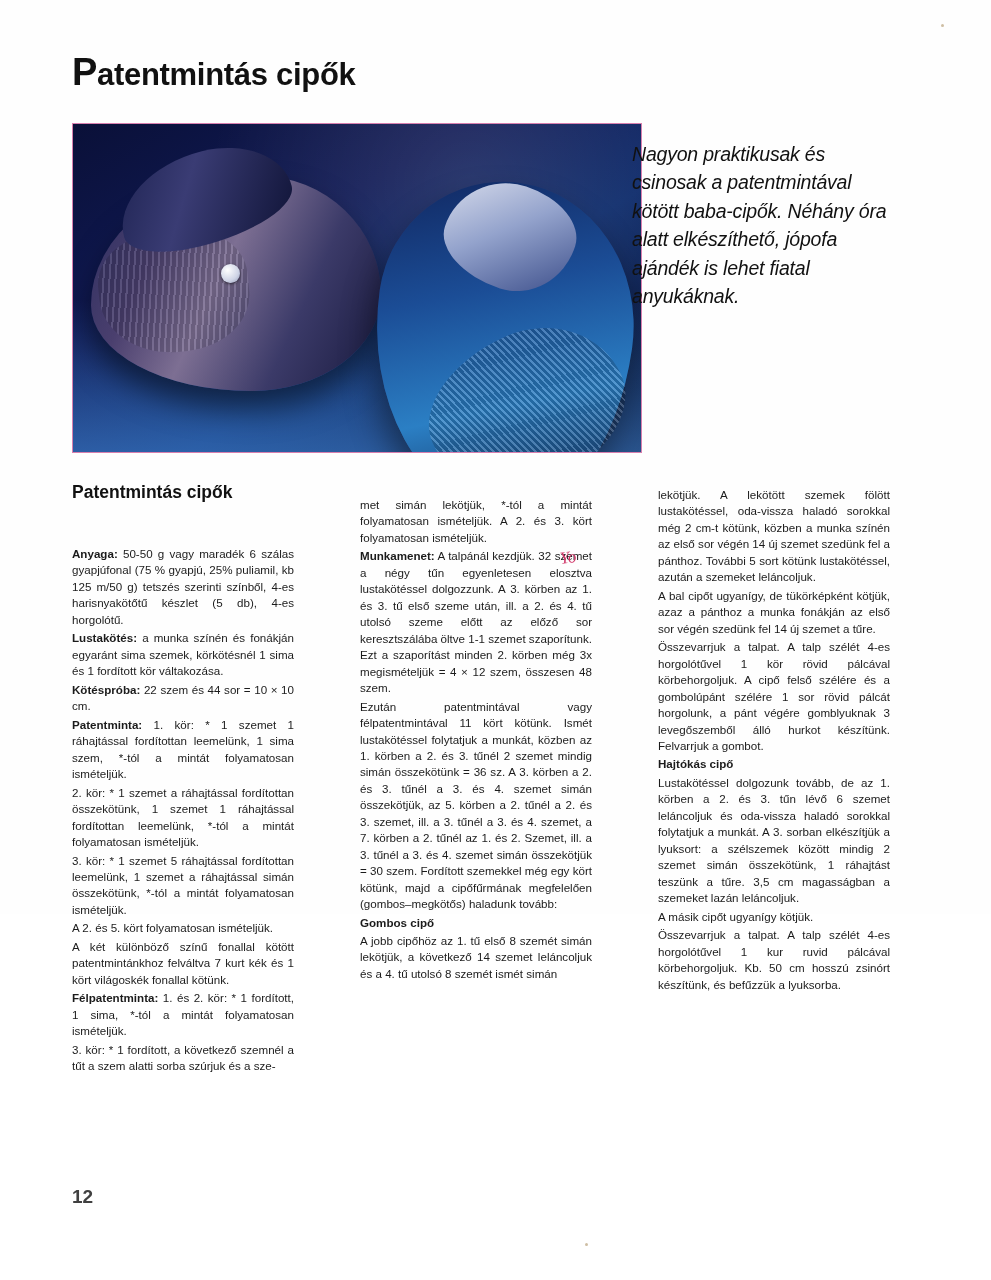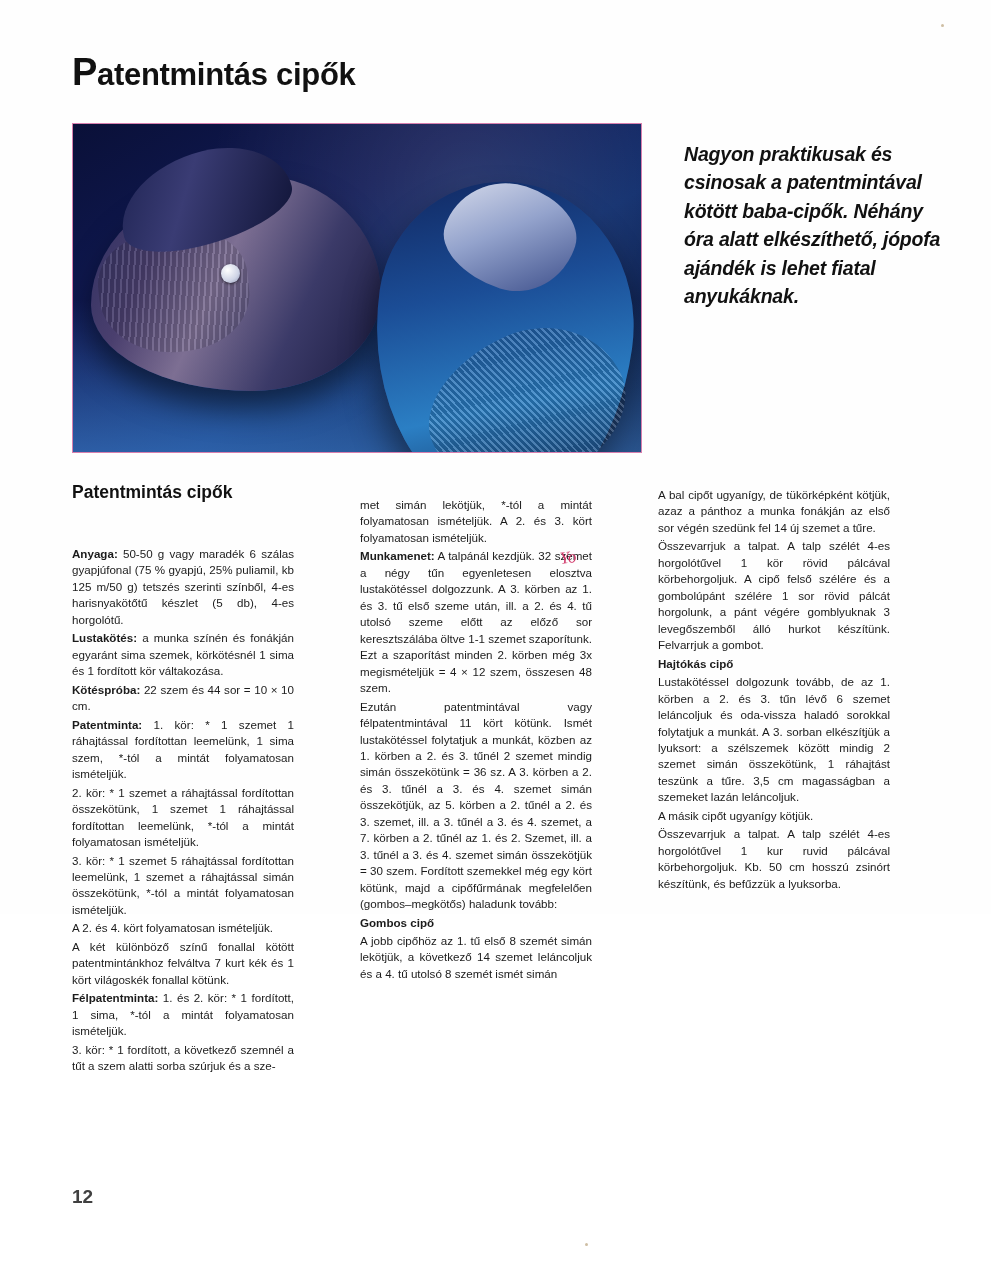--- a/index.html
+++ b/index.html
@@ -147,25 +147,25 @@
     height: 105px;
     background: linear-gradient(140deg, #e6e9f5 0%, #9aa8d0 45%, #3a4a86 100%);
     border-radius: 50% 50% 45% 55% / 60% 40% 60% 40%;
     transform: rotate(18deg);
     opacity: 0.95;
   }
 
   
   .intro {
     position: absolute;
-    left: 684px;
+    left: 632px;
     top: 140px;
     width: 262px;
     font-style: italic;
-    font-weight: bold;
+    font-weight: normal;
     font-size: 19.5px;
     line-height: 1.46;
     color: #111;
     letter-spacing: -0.2px;
   }
 
   
   .section-heading {
     position: absolute;
     left: 72px;
@@ -248,33 +248,34 @@
 
   <div class="section-heading">Patentmintás cipők</div>
 
   <div class="col col-1">
       <p><b>Anyaga:</b> 50-50 g vagy maradék 6 szálas gyapjúfonal (75 % gyapjú, 25% puliamil, kb  125 m/50 g) tetszés szerinti színből, 4-es harisnyakötőtű készlet (5 db), 4-es horgolótű.</p>
       <p><b>Lustakötés:</b> a munka színén és fonákján egyaránt sima szemek, körkötésnél 1 sima és 1 fordított kör váltakozása.</p>
       <p><b>Kötéspróba:</b> 22 szem és 44 sor = 10 × 10 cm.</p>
       <p><b>Patentminta:</b> 1. kör: * 1 szemet 1 ráhajtással fordítottan leemelünk, 1 sima szem, *-tól a mintát folyamatosan ismételjük.</p>
       <p>2. kör: * 1 szemet a ráhajtással fordítottan összekötünk, 1 szemet 1 ráhajtással fordítottan leemelünk, *-tól a mintát folyamatosan ismételjük.</p>
       <p>3. kör: * 1 szemet 5 ráhajtással fordítottan leemelünk, 1 szemet a ráhajtással simán összekötünk, *-tól a mintát folyamatosan ismételjük.</p>
-      <p>A 2. és 4. kört folyamatosan ismételjük.</p>
+      <p>A 2. és 5. kört folyamatosan ismételjük.</p>
       <p>A két különböző színű fonallal kötött patentmintánkhoz felváltva 7 kurt kék és 1 kört világoskék fonallal kötünk.</p>
       <p><b>Félpatentminta:</b> 1. és 2. kör: * 1 fordított, 1 sima, *-tól a mintát folyamatosan ismételjük.</p>
       <p>3. kör: * 1 fordított, a következő szemnél a tűt a szem alatti sorba szúrjuk és a sze-</p>
     </div>
   <div class="col col-2">
       <p>met simán lekötjük, *-tól a mintát folyamatosan ismételjük. A 2. és 3. kört folyamatosan ismételjük.</p>
       <p><b>Munkamenet:</b> A talpánál kezdjük. 32 szemet a négy tűn egyenletesen elosztva lustakötéssel dolgozzunk. A 3. körben az 1. és 3. tű első szeme után, ill. a 2. és 4. tű utolsó szeme előtt az előző sor keresztszálába öltve 1-1 szemet szaporítunk. Ezt a szaporítást minden 2. körben még 3x megismételjük = 4 × 12 szem, összesen 48 szem.</p>
       <p>Ezután patentmintával vagy félpatentmintával 11 kört kötünk. Ismét lustakötéssel folytatjuk a munkát, közben az 1. körben a 2. és 3. tűnél 2 szemet mindig simán összekötünk = 36 sz. A 3. körben a 2. és 3. tűnél a 3. és 4. szemet simán összekötjük, az 5. körben a 2. tűnél a 2. és 3. szemet, ill. a 3. tűnél a 3. és 4. szemet, a 7. körben a 2. tűnél az 1. és 2. Szemet, ill. a 3. tűnél a 3. és 4. szemet simán összekötjük = 30 szem. Fordított szemekkel még egy kört kötünk, majd a cipőfűrmának megfelelően (gombos–megkötős) haladunk tovább:</p>
       <span class="subhead">Gombos cipő</span>
       <p>A jobb cipőhöz az 1. tű első 8 szemét simán lekötjük, a következő 14 szemet leláncoljuk és a 4. tű utolsó 8 szemét ismét simán</p>
     </div>
   <div class="col col-3">
+      <p>lekötjük. A lekötött szemek fölött lustakötéssel, oda-vissza haladó sorokkal még 2 cm-t kötünk, közben a munka színén az első sor végén 14 új szemet szedünk fel a pánthoz. További 5 sort kötünk lustakötéssel, azután a szemeket leláncoljuk.</p>
       <p>A bal cipőt ugyanígy, de tükörképként kötjük, azaz a pánthoz a munka fonákján az első sor végén szedünk fel 14 új szemet a tűre.</p>
       <p>Összevarrjuk a talpat. A talp szélét 4-es horgolótűvel 1 kör rövid pálcával körbehorgoljuk. A cipő felső szélére és a gombolúpánt szélére 1 sor rövid pálcát horgolunk, a pánt végére gomblyuknak 3 levegőszemből álló hurkot készítünk. Felvarrjuk a gombot.</p>
       <span class="subhead">Hajtókás cipő</span>
       <p>Lustakötéssel dolgozunk tovább, de az 1. körben a 2. és 3. tűn lévő 6 szemet leláncoljuk és oda-vissza haladó sorokkal folytatjuk a munkát. A 3. sorban elkészítjük a lyuksort: a szélszemek között mindig 2 szemet simán összekötünk, 1 ráhajtást teszünk a tűre. 3,5 cm magasságban a szemeket lazán leláncoljuk.</p>
       <p>A másik cipőt ugyanígy kötjük.</p>
       <p>Összevarrjuk a talpat. A talp szélét 4-es horgolótűvel 1 kur ruvid pálcával körbehorgoljuk. Kb. 50 cm hosszú zsinórt készítünk, és befűzzük a lyuksorba.</p>
     </div>
 
   <div class="handnote">Yo</div>
 

